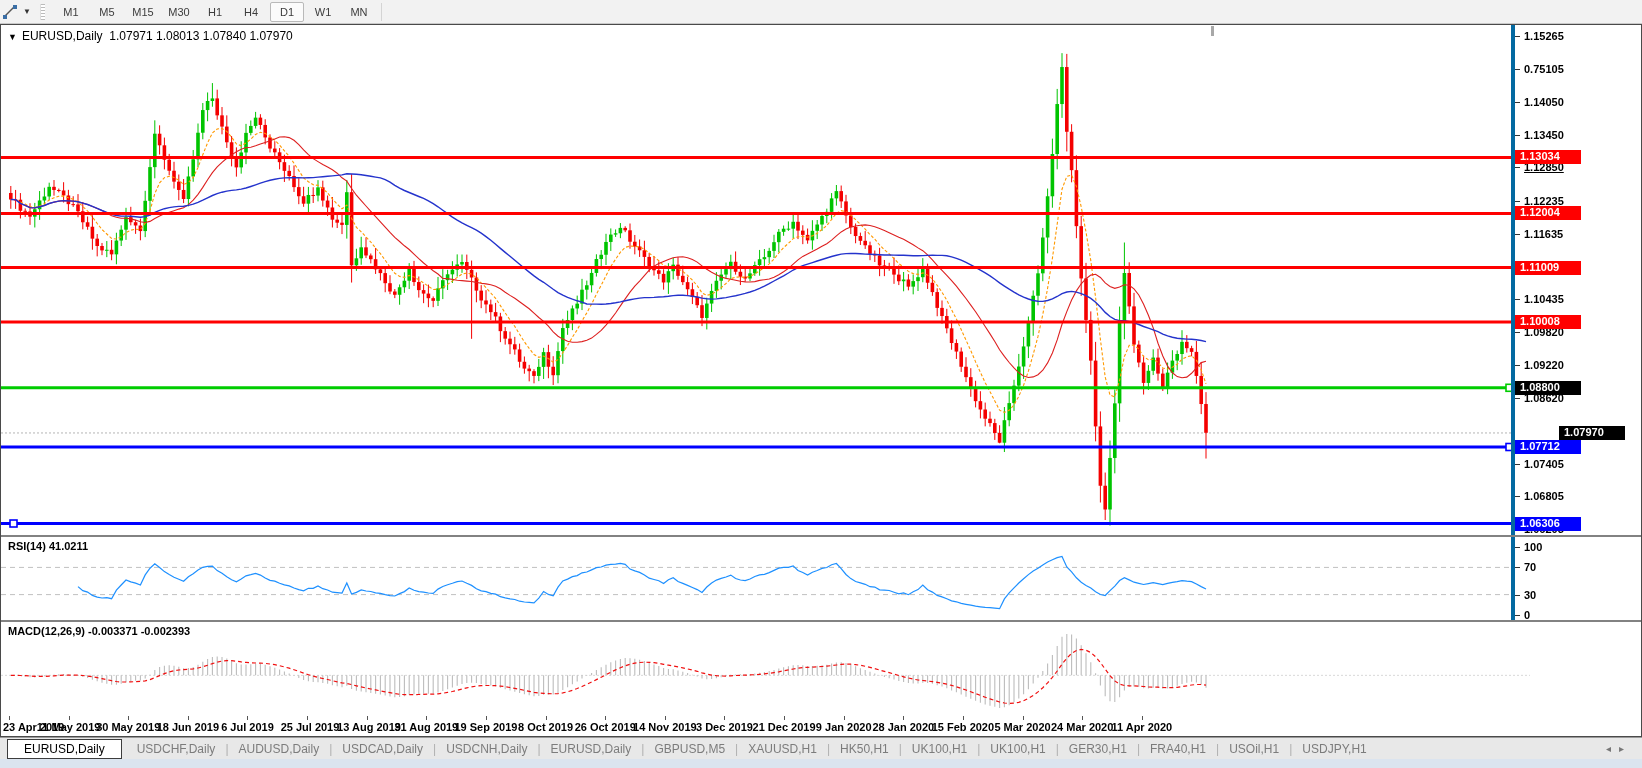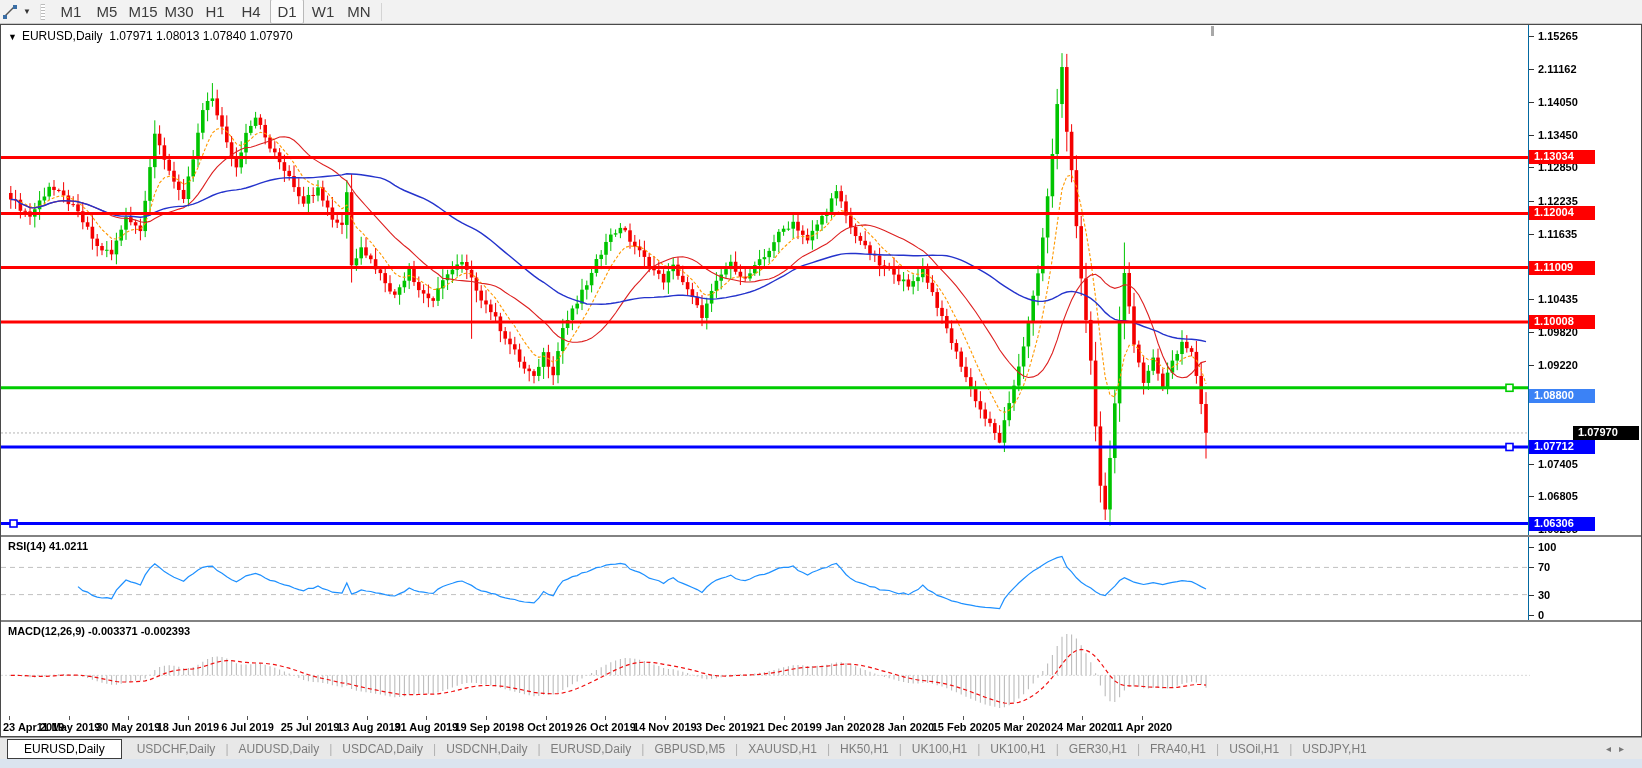--- a/index.html
+++ b/index.html
@@ -8,35 +8,35 @@
 
   
   .toolbar { height:24px; background:#f2f2f2; border-bottom:1px solid #c9c9c9;
     display:flex; align-items:center; }
   .tool-icon { width:20px; height:18px; margin-left:0px; display:flex; align-items:center; justify-content:center; }
   .tool-dd { font-size:8px; color:#333; width:14px; text-align:center; cursor:default; }
   .grip { width:5px; height:16px; margin:0 8px 0 6px;
     background-image:repeating-linear-gradient(#bbb 0 1px, #fff 1px 3px);
     border-left:1px solid #ddd; }
   .tf-group { display:flex; align-items:center; height:100%; }
-  .tf-btn { font-size:15px; color:#3c3c3c; padding:3px 0; width:34px; text-align:center;
+  .tf-btn { font-size:11px; color:#3c3c3c; padding:3px 0; width:34px; text-align:center;
     margin:0 1px; border:1px solid transparent; border-radius:2px; cursor:default; }
   .tf-btn.active { background:#fbfbfb; border:1px solid #b9b9b9; }
   .tb-sep { width:1px; height:18px; background:#d4d4d4; margin:0 4px; }
 
   
   .chart-window { position:relative; height:713px; border:1px solid #4a4a4a; background:#fff; }
   .panel { position:relative; background:#fff; }
   .panel-main { height:510px; }
   .panel-rsi  { height:83px; }
   .panel-macd { height:94px; }
   .hsep { height:2px; background:#828282; }
   .plot-svg { position:absolute; left:0; top:0; }
-  .axis { position:absolute; right:0; top:0; width:113px; height:100%;
-    border-left:1px solid #0369a1; background:#fff; z-index:4; }
+  .axis { position:absolute; right:0; top:0; width:130px; height:100%;
+    border-left:4px solid #0369a1; background:#fff; z-index:4; }
   .ax-label { position:absolute; left:9px; font-size:11px; font-weight:bold; color:#000;
     white-space:nowrap; line-height:13px; }
   .ax-tick { position:absolute; left:0; width:5px; height:1px; background:#333; }
   .ax-tag { position:absolute; left:0; width:66px; font-size:11px; font-weight:bold;
     color:#fff; padding:0 0 1px 5px; line-height:13px; z-index:5; white-space:nowrap; }
   .chart-title { position:absolute; left:7px; top:4px; font-size:12px; color:#000; z-index:6; }
   .chart-title .tri { font-size:9px; margin-right:5px; }
   .panel-label { position:absolute; left:7px; top:3px; font-size:11px; color:#000; z-index:6;font-weight:bold; }
   .shift-marker { position:absolute; top:1px; width:3px; height:10px; background:#a8a8a8; z-index:3; }
 
@@ -604,27 +604,27 @@
         <rect x="9" y="495.00408388521" width="7" height="7" fill="#fff" stroke="#0000ff" stroke-width="1.6"></rect>
       </svg>
     <div class="chart-title">
       <span class="tri">▼</span><span>EURUSD,Daily</span>&nbsp;&nbsp;<span>1.07971 1.08013 1.07840 1.07970</span>
     </div>
     <div class="shift-marker" style="left:1210px"></div>
     <div class="axis" id="mainAxis">
         <div class="ax-tick" style="top: 11px;"></div>
         <div class="ax-label" style="top: 5px;">1.15265</div>
         <div class="ax-tick" style="top: 44.4652px;"></div>
-        <div class="ax-label" style="top: 38.4652px;">2.11162</div>
+        <div class="ax-label" style="top: 38.4652px;">0.75105</div>
         <div class="ax-tick" style="top: 77.1142px;"></div>
         <div class="ax-label" style="top: 71.1142px;">1.14050</div>
         <div class="ax-tick" style="top: 109.763px;"></div>
         <div class="ax-label" style="top: 103.763px;">1.13450</div>
         <div class="ax-tick" style="top: 142.412px;"></div>
-        <div class="ax-label" style="top: 136.412px;">1.12850</div>
+        <div class="ax-label" style="top: 136.412px; text-decoration: underline;">1.12850</div>
         <div class="ax-tick" style="top: 175.877px;"></div>
         <div class="ax-label" style="top: 169.877px;">1.12235</div>
         <div class="ax-tick" style="top: 208.526px;"></div>
         <div class="ax-label" style="top: 202.526px;">1.11635</div>
         <div class="ax-tick" style="top: 273.825px;"></div>
         <div class="ax-label" style="top: 267.825px;">1.10435</div>
         <div class="ax-tick" style="top: 307.29px;"></div>
         <div class="ax-label" style="top: 301.29px;">1.09820</div>
         <div class="ax-tick" style="top: 339.939px;"></div>
         <div class="ax-label" style="top: 333.939px;">1.09220</div>
@@ -633,21 +633,21 @@
         <div class="ax-tick" style="top: 438.702px;"></div>
         <div class="ax-label" style="top: 432.702px;">1.07405</div>
         <div class="ax-tick" style="top: 471.351px;"></div>
         <div class="ax-label" style="top: 465.351px;">1.06805</div>
         <div class="ax-tick" style="top: 504px;"></div>
         <div class="ax-label" style="top: 498px;">1.06205</div>
         <div class="ax-tag" style="top: 125.4px; background: rgb(255, 0, 0);">1.13034</div>
         <div class="ax-tag" style="top: 181.447px; background: rgb(255, 0, 0);">1.12004</div>
         <div class="ax-tag" style="top: 235.59px; background: rgb(255, 0, 0);">1.11009</div>
         <div class="ax-tag" style="top: 290.06px; background: rgb(255, 0, 0);">1.10008</div>
-        <div class="ax-tag" style="top: 364px; background: #3b82f6;">1.08800</div>
+        <div class="ax-tag" style="top: 356px; background: #000000;">1.08800</div>
         <div class="ax-tag" style="top: 400.958px; background: rgb(0, 0, 0); margin-left: 44px;">1.07970</div>
         <div class="ax-tag" style="top: 414.997px; background: rgb(0, 0, 255);">1.07712</div>
         <div class="ax-tag" style="top: 491.504px; background: rgb(0, 0, 255);">1.06306</div>
       </div>
   </div>
   <div class="hsep"></div>
   <div class="panel panel-rsi">
     <svg id="rsiSvg" class="plot-svg" width="1529" height="83">
         <line x1="0" y1="30.400000000000006" x2="1529" y2="30.400000000000006" stroke="#c0c0c0" stroke-width="1" stroke-dasharray="5,4"></line>
         <line x1="0" y1="57.6" x2="1529" y2="57.6" stroke="#c0c0c0" stroke-width="1" stroke-dasharray="5,4"></line>

